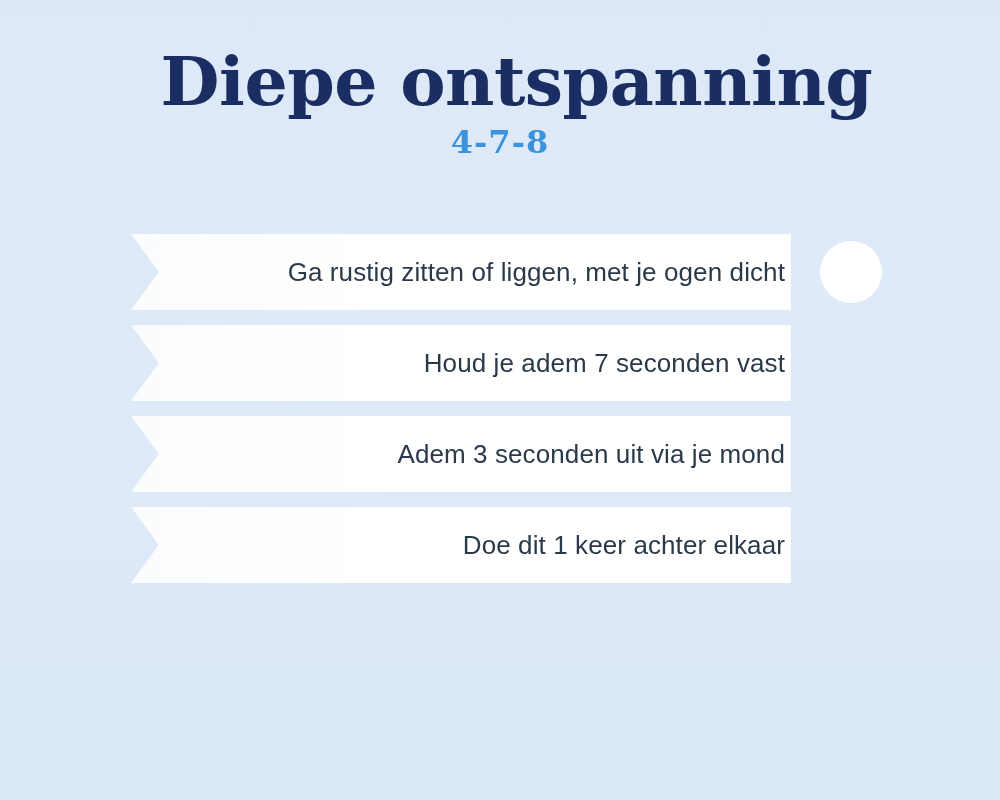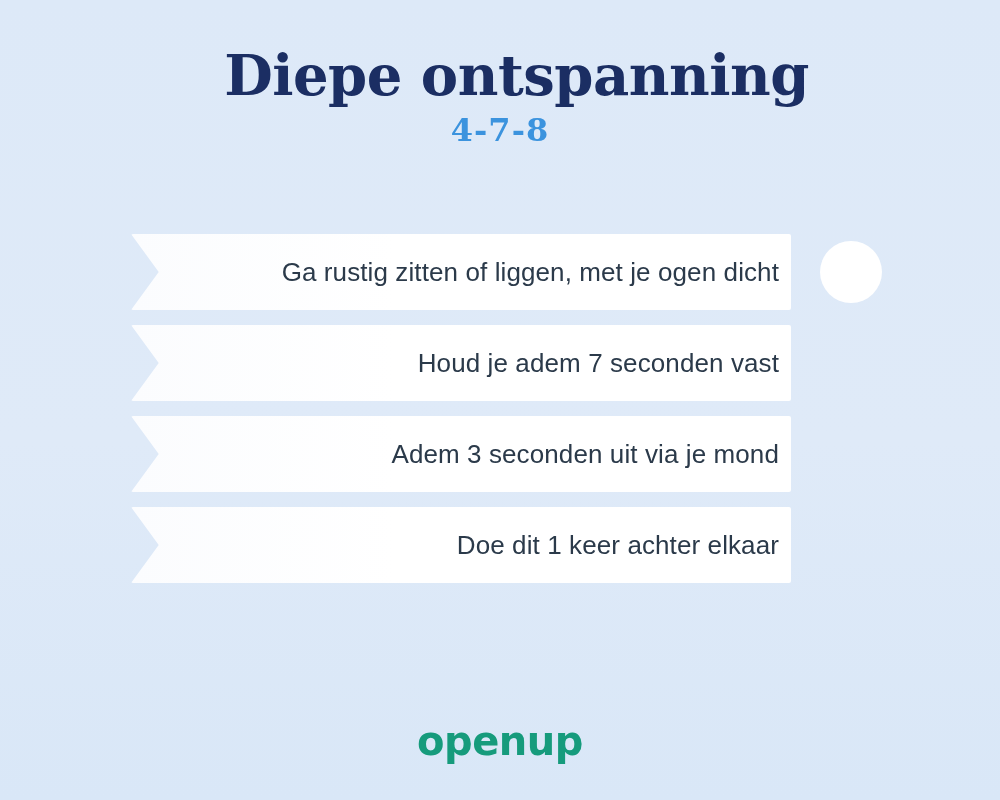--- a/index.html
+++ b/index.html
@@ -25,21 +25,21 @@
     position: absolute;
     top: 46px;
     left: 0;
     width: 1000px;
     text-align: center;
   }
 
   .main-title {
     font-family: "DejaVu Serif", "Liberation Serif", serif;
     font-weight: bold;
-    font-size: 56px;
+    font-size: 68px;
     line-height: 1.05;
     color: #1b2e63;
     letter-spacing: -0.5px;
     margin: 0;
     padding-left: 33px;
   }
 
   .sub-title {
     font-family: "DejaVu Serif", "Liberation Serif", serif;
     font-weight: bold;
@@ -68,21 +68,21 @@
   }
 
   .step {
     position: relative;
     height: 76px;
     margin-bottom: 15px;
     background: linear-gradient(90deg, #fbfcfe 0%, #ffffff 40%, #ffffff 100%);
     display: flex;
     align-items: center;
     justify-content: flex-end;
-    padding-right: 12px;
+    padding-right: 6px;
     box-sizing: border-box;
     
     clip-path: polygon(0% 0%, 100% 0%, 100% 100%, 0% 100%, 4.2% 50%);
     border-radius: 2px;
     text-align: center;
   }
 
   .step-text {
     font-family: "Liberation Sans", sans-serif;
     font-size: 26px;
@@ -127,17 +127,14 @@
       <span class="step-text">Houd je adem 7 seconden vast</span>
     </div>
     <div class="step">
       <span class="step-text">Adem 3 seconden uit via je mond</span>
     </div>
     <div class="step">
       <span class="step-text">Doe dit 1 keer achter elkaar</span>
     </div>
   </div>
 
-  <div class="brand">
-    <span class="brand-text">openup</span>
-  </div>
 
 </div>
 
 </body></html>

